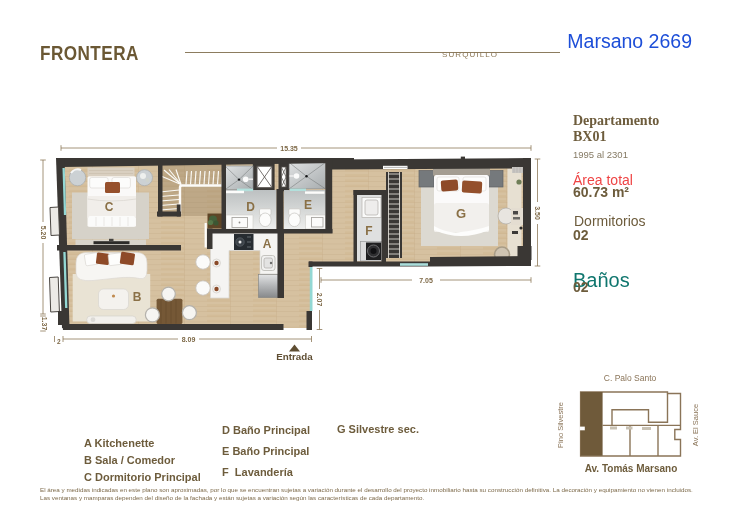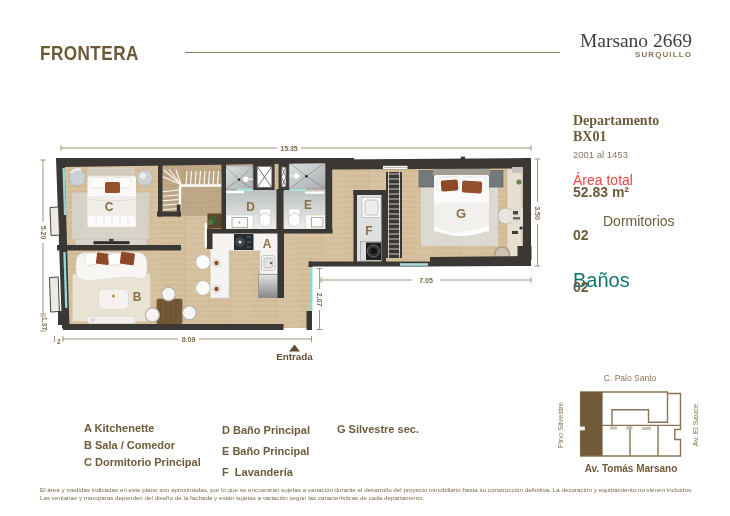--- a/index.html
+++ b/index.html
@@ -6,41 +6,41 @@
     font-family:"Liberation Sans",sans-serif;}
   .abs{position:absolute;}
 </style>
 </head>
 <body>
 
 <div class="abs" style="left:40px;top:42px;font-size:19.5px;font-weight:bold;letter-spacing:0.5px;color:#6b5834;transform:scaleX(0.88);transform-origin:left top;">FRONTERA</div>
 
 <div class="abs" style="left:185px;top:52px;width:375px;height:1px;background:#8c7c5f;"></div>
 
-<div class="abs" style="left:442px;top:30px;width:250px;text-align:right;font-family:Liberation Serif, serif;font-size:19.5px;color:#404040;">Marsano 2669</div>
-
-<div class="abs" style="left:442px;top:50px;width:250px;text-align:right;font-size:8px;font-weight:bold;letter-spacing:1.1px;color:#8a7655;">SURQUILLO</div>
+<div class="abs" style="left:442px;top:30px;width:250px;text-align:right;font-family:Liberation Sans, sans-serif;font-size:19.5px;color:#1d4ed8;">Marsano 2669</div>
+
+<div class="abs" style="left:442px;top:50px;width:250px;font-size:8px;font-weight:normal;letter-spacing:1.1px;color:#8a7655;">SURQUILLO</div>
 
 <div class="abs" style="left:573px;top:113px;font-size:14px;font-weight:bold;color:#6d5c3c;line-height:16px;font-family:Liberation Serif, serif;">Departamento<br>BX01</div>
 
-<div class="abs" style="left:573px;top:149px;font-size:9.5px;color:#857a64;">2001 al 1453</div>
+<div class="abs" style="left:573px;top:149px;font-size:9.5px;color:#857a64;">1995 al 2301</div>
 
 <div class="abs" style="left:573px;top:171.5px;font-size:14px;color:#ef4444;">Área total</div>
 
-<div class="abs" style="left:573px;top:183.5px;font-size:14px;font-weight:bold;color:#6d5c3c;">52.83 m²</div>
-
-<div class="abs" style="left:603px;top:213px;font-size:14px;color:#6d5c3c;">Dormitorios</div>
+<div class="abs" style="left:573px;top:183.5px;font-size:14px;font-weight:bold;color:#6d5c3c;">60.73 m²</div>
+
+<div class="abs" style="left:574px;top:213px;font-size:14px;color:#6d5c3c;">Dormitorios</div>
 
 <div class="abs" style="left:573px;top:227px;font-size:14px;font-weight:bold;color:#6d5c3c;">02</div>
 
 <div class="abs" style="left:573px;top:269px;font-size:20px;color:#0f766e;">Baños</div>
 
 <div class="abs" style="left:573px;top:278.5px;font-size:14px;font-weight:bold;color:#6d5c3c;">02</div>
 
-<div class="abs" style="left:84px;top:420px;font-size:11px;font-weight:bold;color:#6d5c3c;line-height:17.2px;">A Kitchenette<br>B Sala / Comedor<br>C Dormitorio Principal</div>
+<div class="abs" style="left:84px;top:435px;font-size:11px;font-weight:bold;color:#6d5c3c;line-height:17.2px;">A Kitchenette<br>B Sala / Comedor<br>C Dormitorio Principal</div>
 
 <div class="abs" style="left:222px;top:420px;font-size:11px;font-weight:bold;color:#6d5c3c;line-height:21px;">D Baño Principal<br>E Baño Principal<br>F&nbsp; Lavandería</div>
 
 <div class="abs" style="left:337px;top:422.5px;font-size:11px;font-weight:bold;color:#6d5c3c;">G Silvestre sec.</div>
 
 <div class="abs" style="left:40px;top:486px;width:690px;font-size:6.25px;color:#7d6a4a;line-height:8px;">El área y medidas indicadas en este plano son aproximadas, por lo que se encuentran sujetas a variación durante el desarrollo del proyecto inmobiliario hasta su construcción definitiva. La decoración y equipamiento no vienen incluidos.<br>Las ventanas y mamparas dependen del diseño de la fachada y están sujetas a variación según las características de cada departamento.</div>
 
 <svg class="abs" style="left:0;top:0;" width="730" height="516" viewBox="0 0 730 516">
 <defs>
   <pattern id="wood" width="46" height="5.2" patternUnits="userSpaceOnUse">

